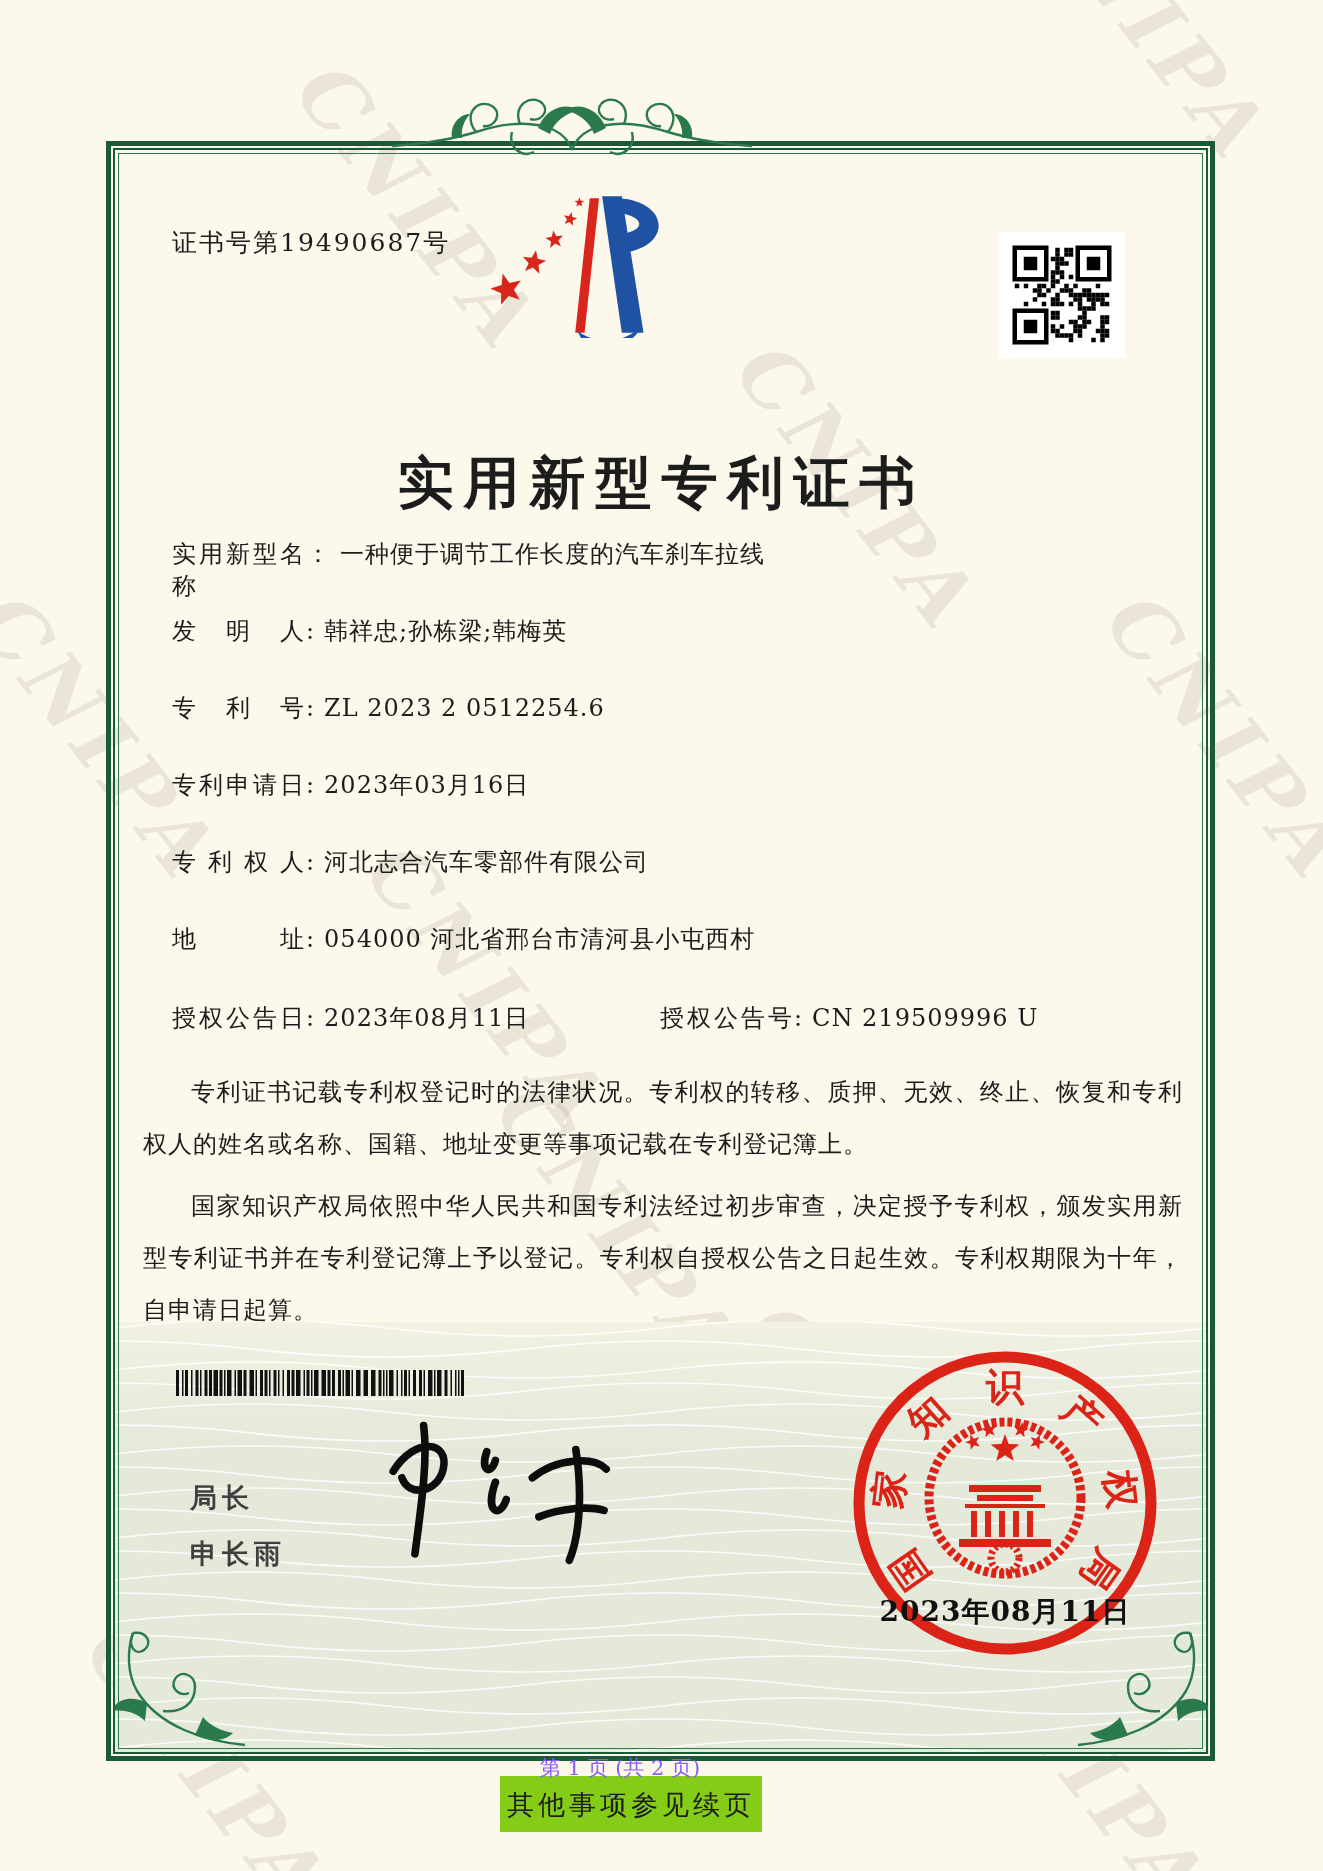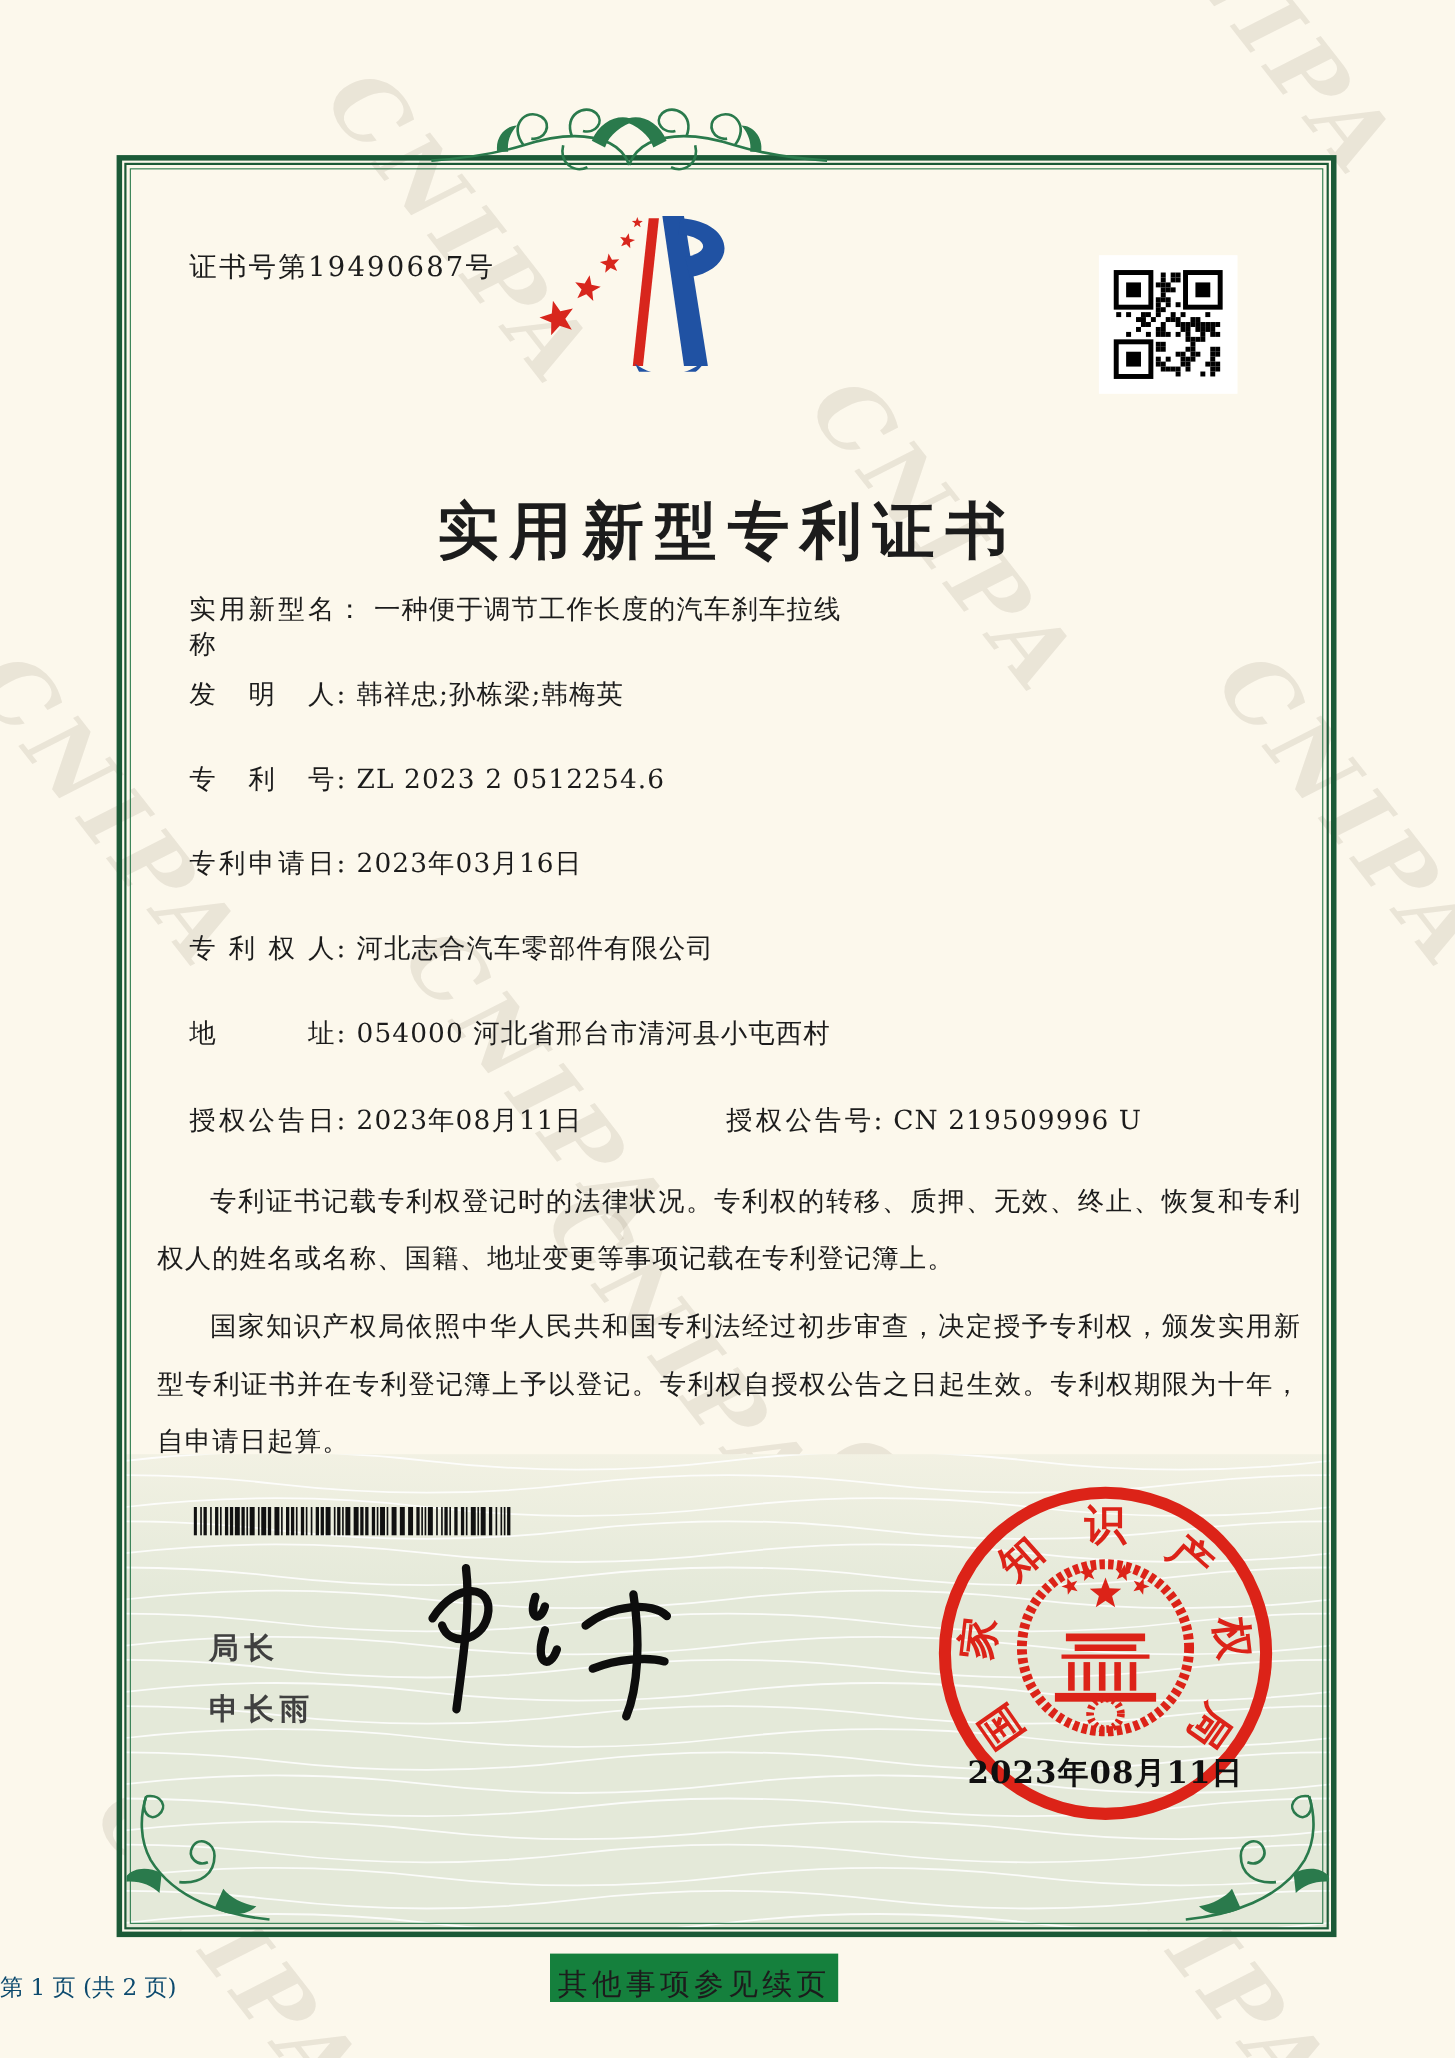--- a/index.html
+++ b/index.html
@@ -59,23 +59,23 @@
   #issuer div{margin-bottom:20px;}
 
   #signature{position:absolute;left:378px;top:1412px;width:250px;height:175px;z-index:4;}
 
   
   #seal{position:absolute;left:845px;top:1343px;width:320px;height:320px;z-index:5;}
   #seal text.ring{fill:#dc2318;font-size:38px;font-weight:bold;font-family:"DejaVu Serif",serif;}
   #seal-date{font-size:28px;font-weight:600;fill:#101010;font-family:"DejaVu Serif",serif;letter-spacing:1px;}
 
   
-  #page-info{position:absolute;left:0;top:1793px;width:1240px;text-align:left;
-             font-size:21px;color:#0c4a6e;z-index:4;}
-  #cont-note{position:absolute;left:500px;top:1776px;width:262px;height:44px;background:#15803d;
+  #page-info{position:absolute;left:0;top:1754px;width:1240px;text-align:center;
+             font-size:21px;color:#8b5cf6;z-index:4;}
+  #cont-note{position:absolute;left:500px;top:1776px;width:262px;height:56px;background:#84cc16;
              text-align:center;line-height:58px;font-size:27px;letter-spacing:4px;z-index:3;}
 </style>
 </head>
 <body>
 
 <div id="page">
 
   <div id="wm-layer">
       <span class="wm" style="left: 250px; top: 160px;">CNIPA</span>
       <span class="wm" style="left: 980px; top: -30px;">CNIPA</span>

